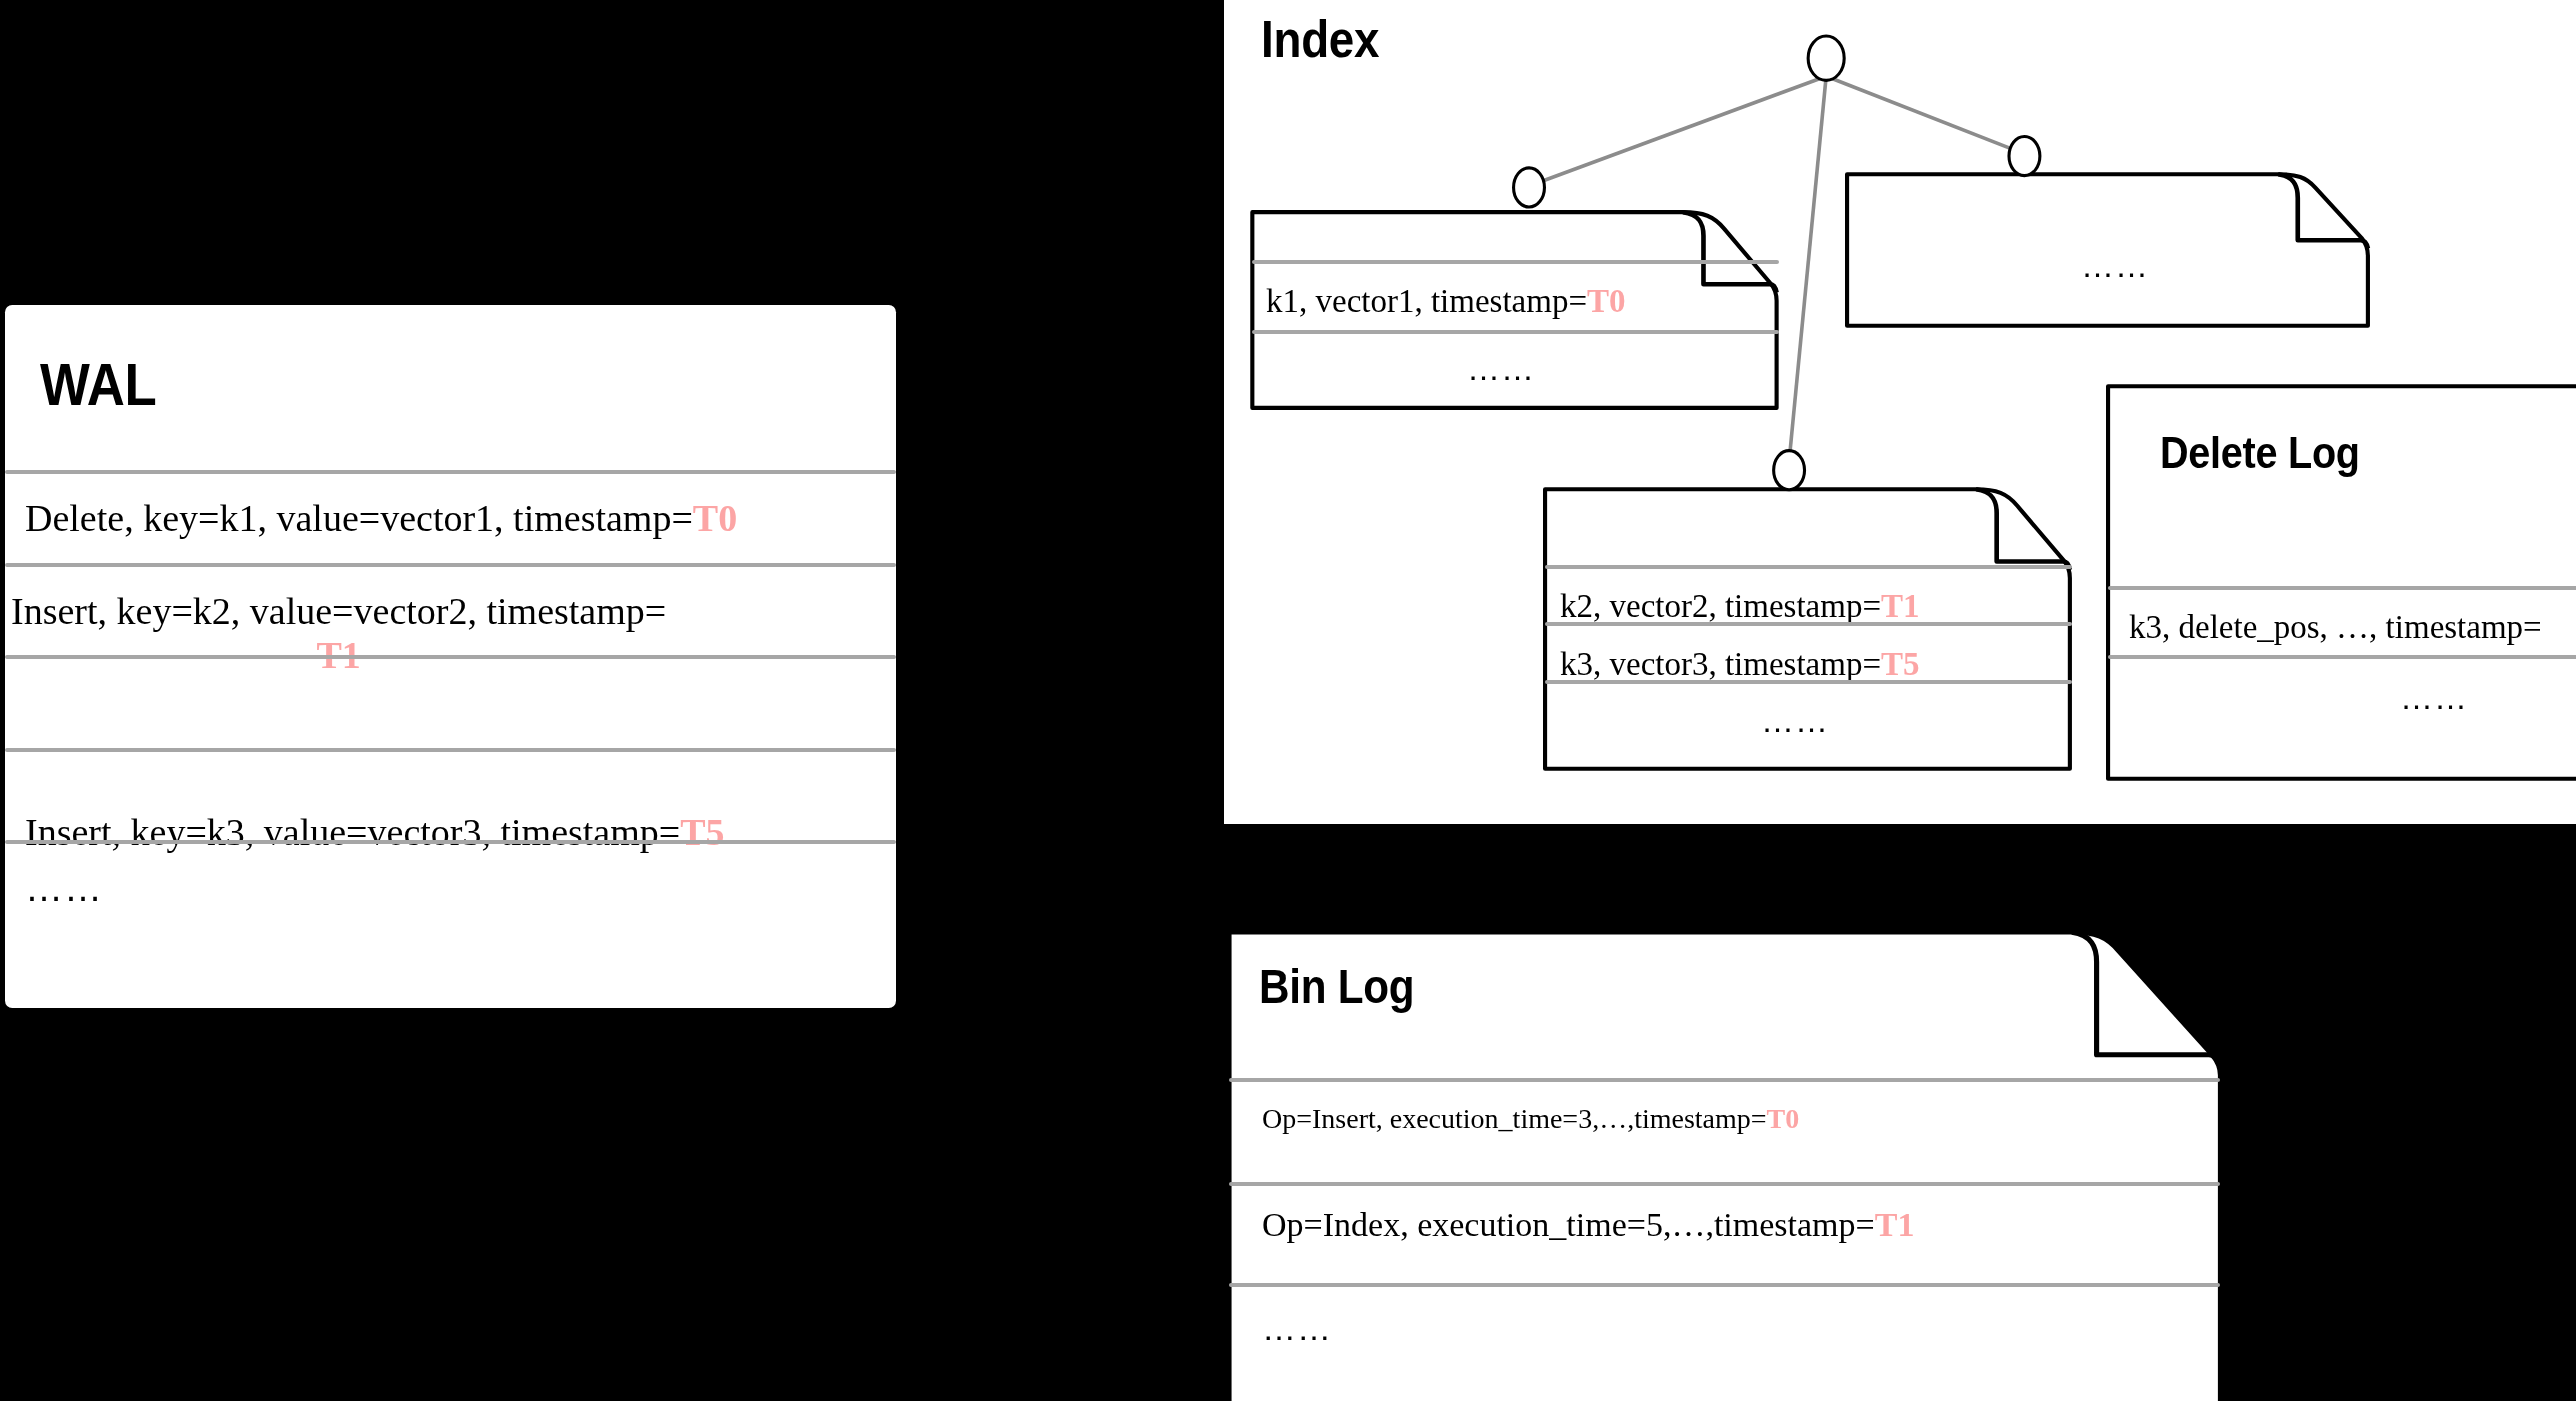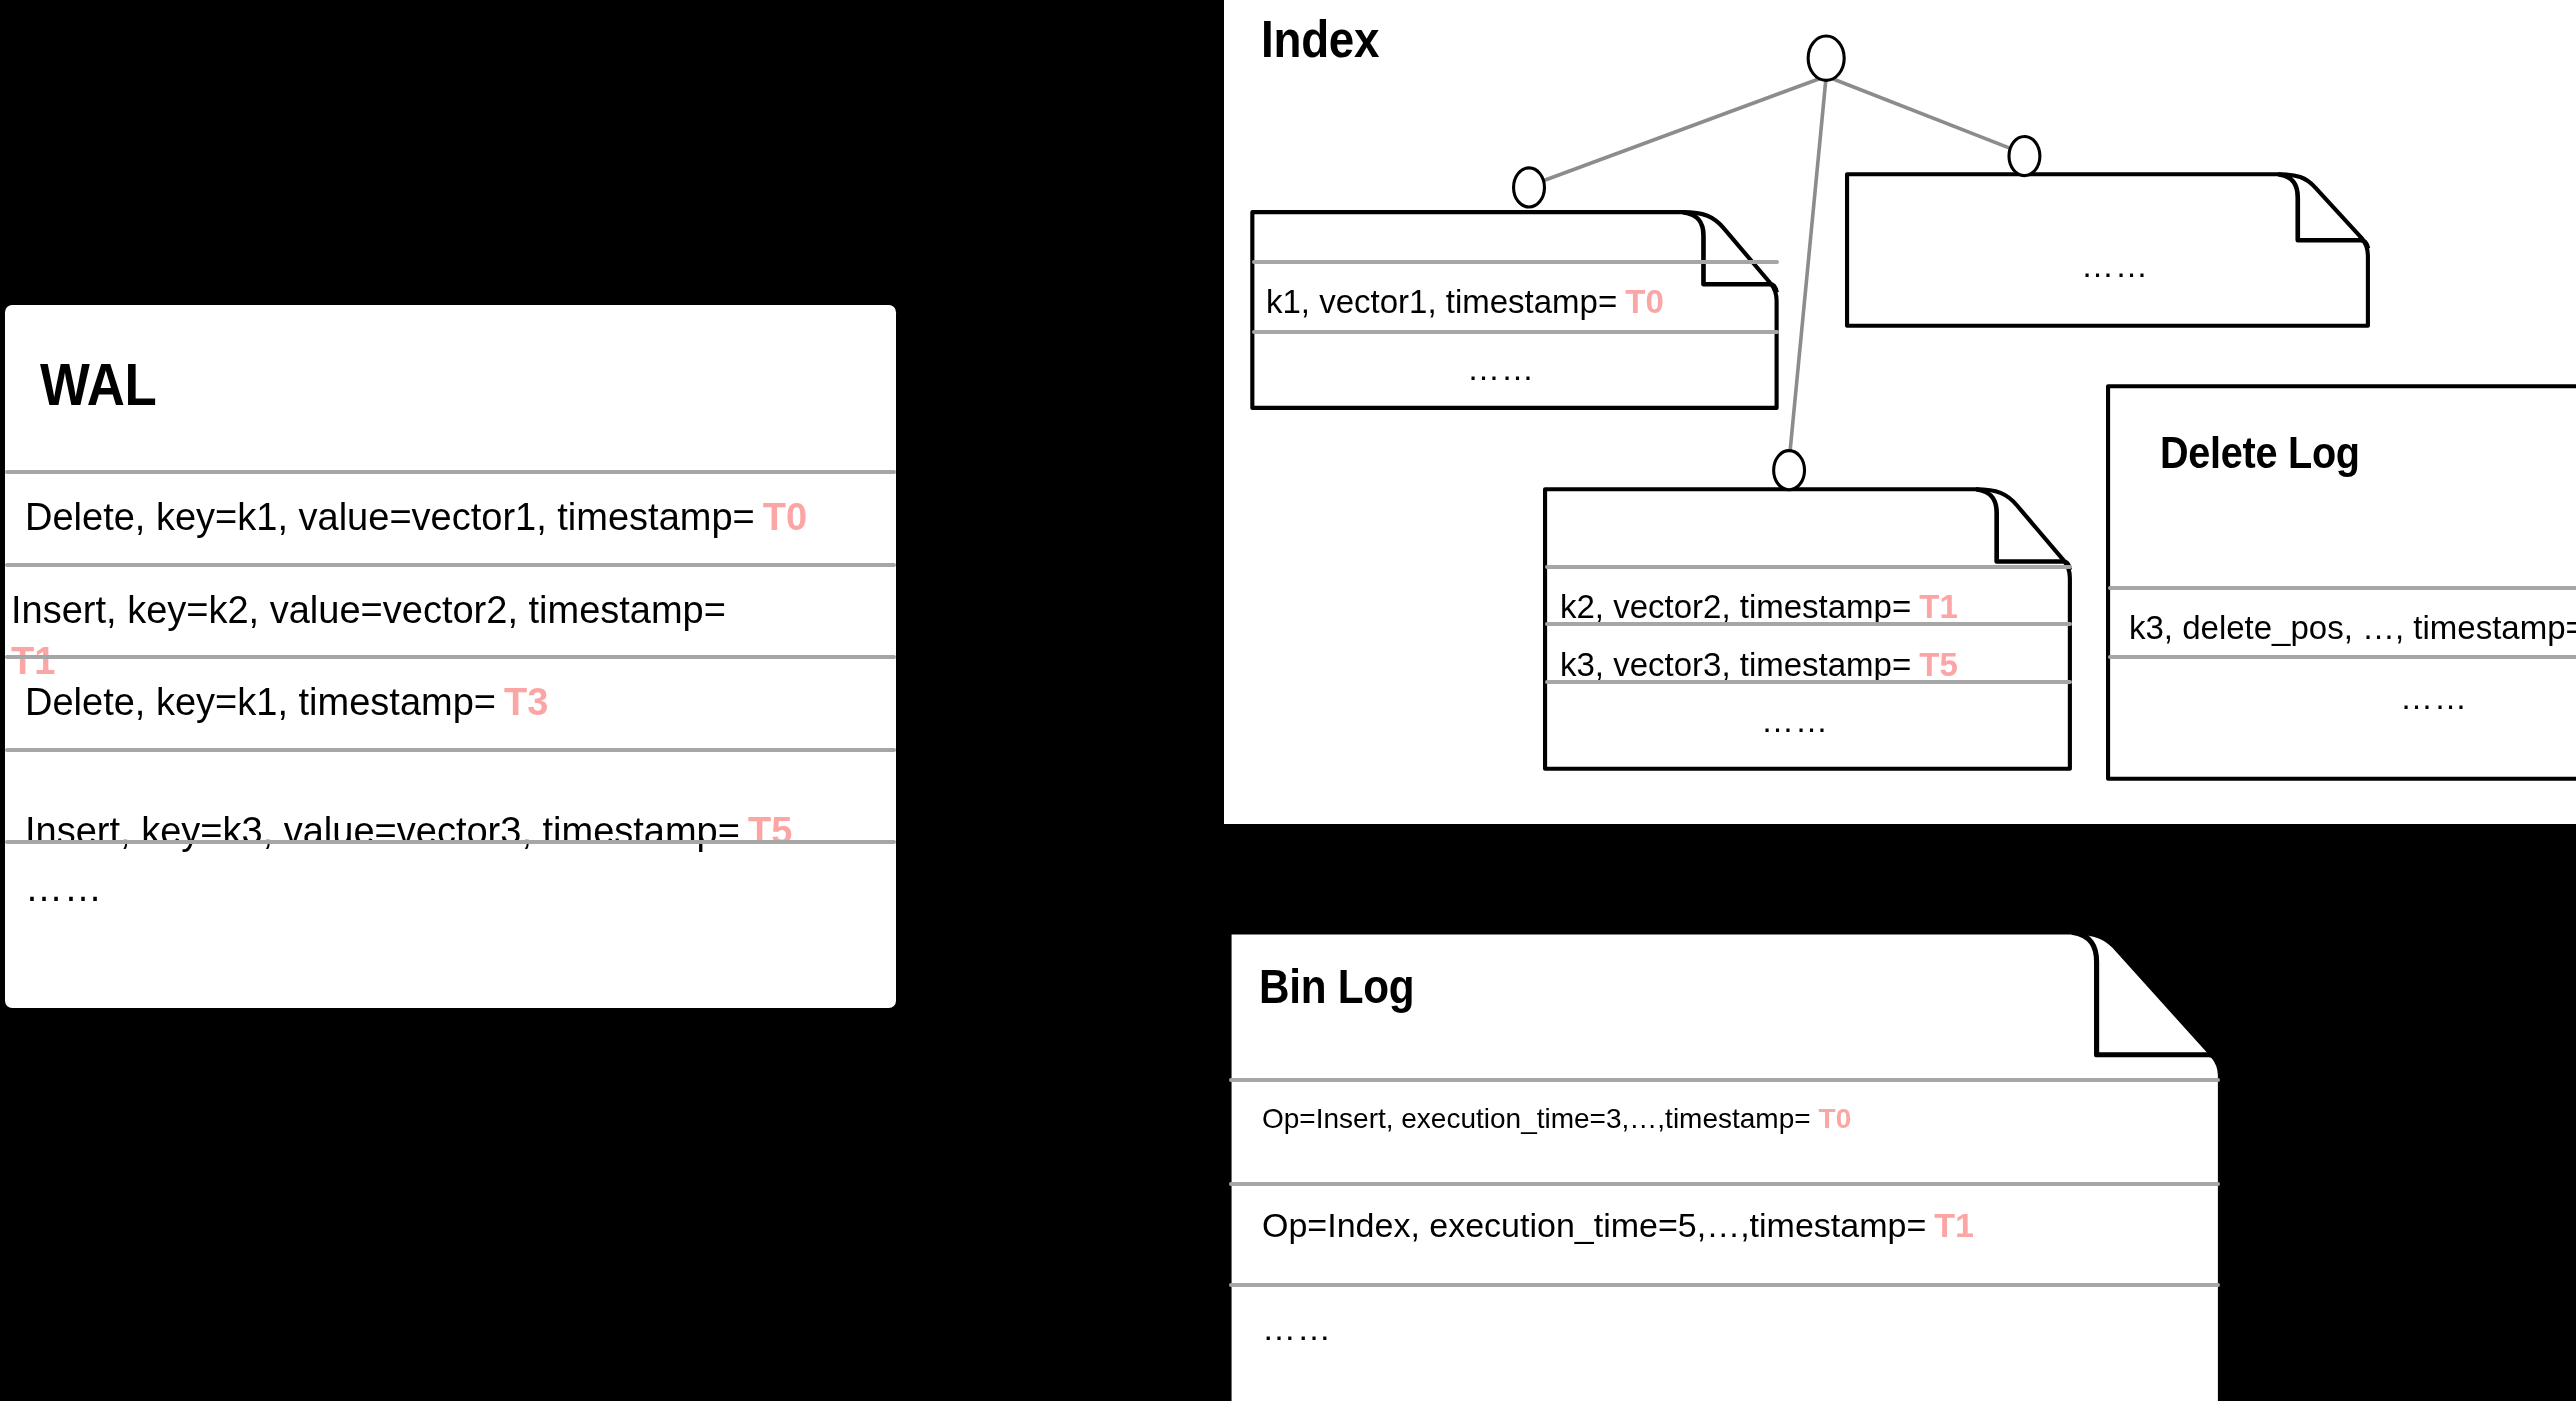--- a/index.html
+++ b/index.html
@@ -17,25 +17,24 @@
     font-family:"Liberation Sans",sans-serif;
     font-weight:bold;
     color:#000;
     letter-spacing:-0.3px;
     white-space:nowrap;
     transform:scaleX(0.88);
     transform-origin:left center;
   }
   .row{
     position:absolute;
-    display:flex;
+    display:flex;align-items:center;
     color:#000;
     white-space:nowrap;
-    font-family:Liberation Sans, sans-serif;
-    gap:8px;
+    font-family:Liberation Serif, serif;
   }
   .row .ts{color:#fca5a5;font-weight:bold;}
   .sep{position:absolute;background:#A6A6A6;height:3.6px;border-radius:2.1px;}
   .dots{
     position:absolute;color:#000;white-space:nowrap;
     font-family:"Liberation Sans",sans-serif;letter-spacing:1px;
   }
   svg.overlay{position:absolute;left:0;top:0;pointer-events:none;}
   .docshape{position:absolute;}
 </style>
@@ -54,24 +53,20 @@
       <span class="ts">T0</span>
   </div>
 
   <div class="sep" style="left:5.2px;top:563px;width:891px;"></div>
   <div class="row" style="left:11px;top:589px;font-size:38px;flex-direction:column;">
     <span>Insert, key=k2, value=vector2, timestamp=</span>
       <span class="ts">T1</span>
   </div>
 
   <div class="sep" style="left:5.2px;top:655px;width:891px;"></div>
-  <div class="row" style="left:25px;top:681px;font-size:38px;">
-    <span>Delete, key=k1, timestamp=</span>
-      <span class="ts">T3</span>
-  </div>
 
   <div class="sep" style="left:5.2px;top:748px;width:891px;"></div>
   <div class="row" style="left:25px;top:774px;font-size:38px;margin-top:36px;">
     <span>Insert, key=k3, value=vector3, timestamp=</span>
       <span class="ts">T5</span>
   </div>
 
   <div class="sep" style="left:5.2px;top:840px;width:891px;"></div>
   <div class="dots" style="left:25px;top:867px;font-size:38px;">……</div>
 

